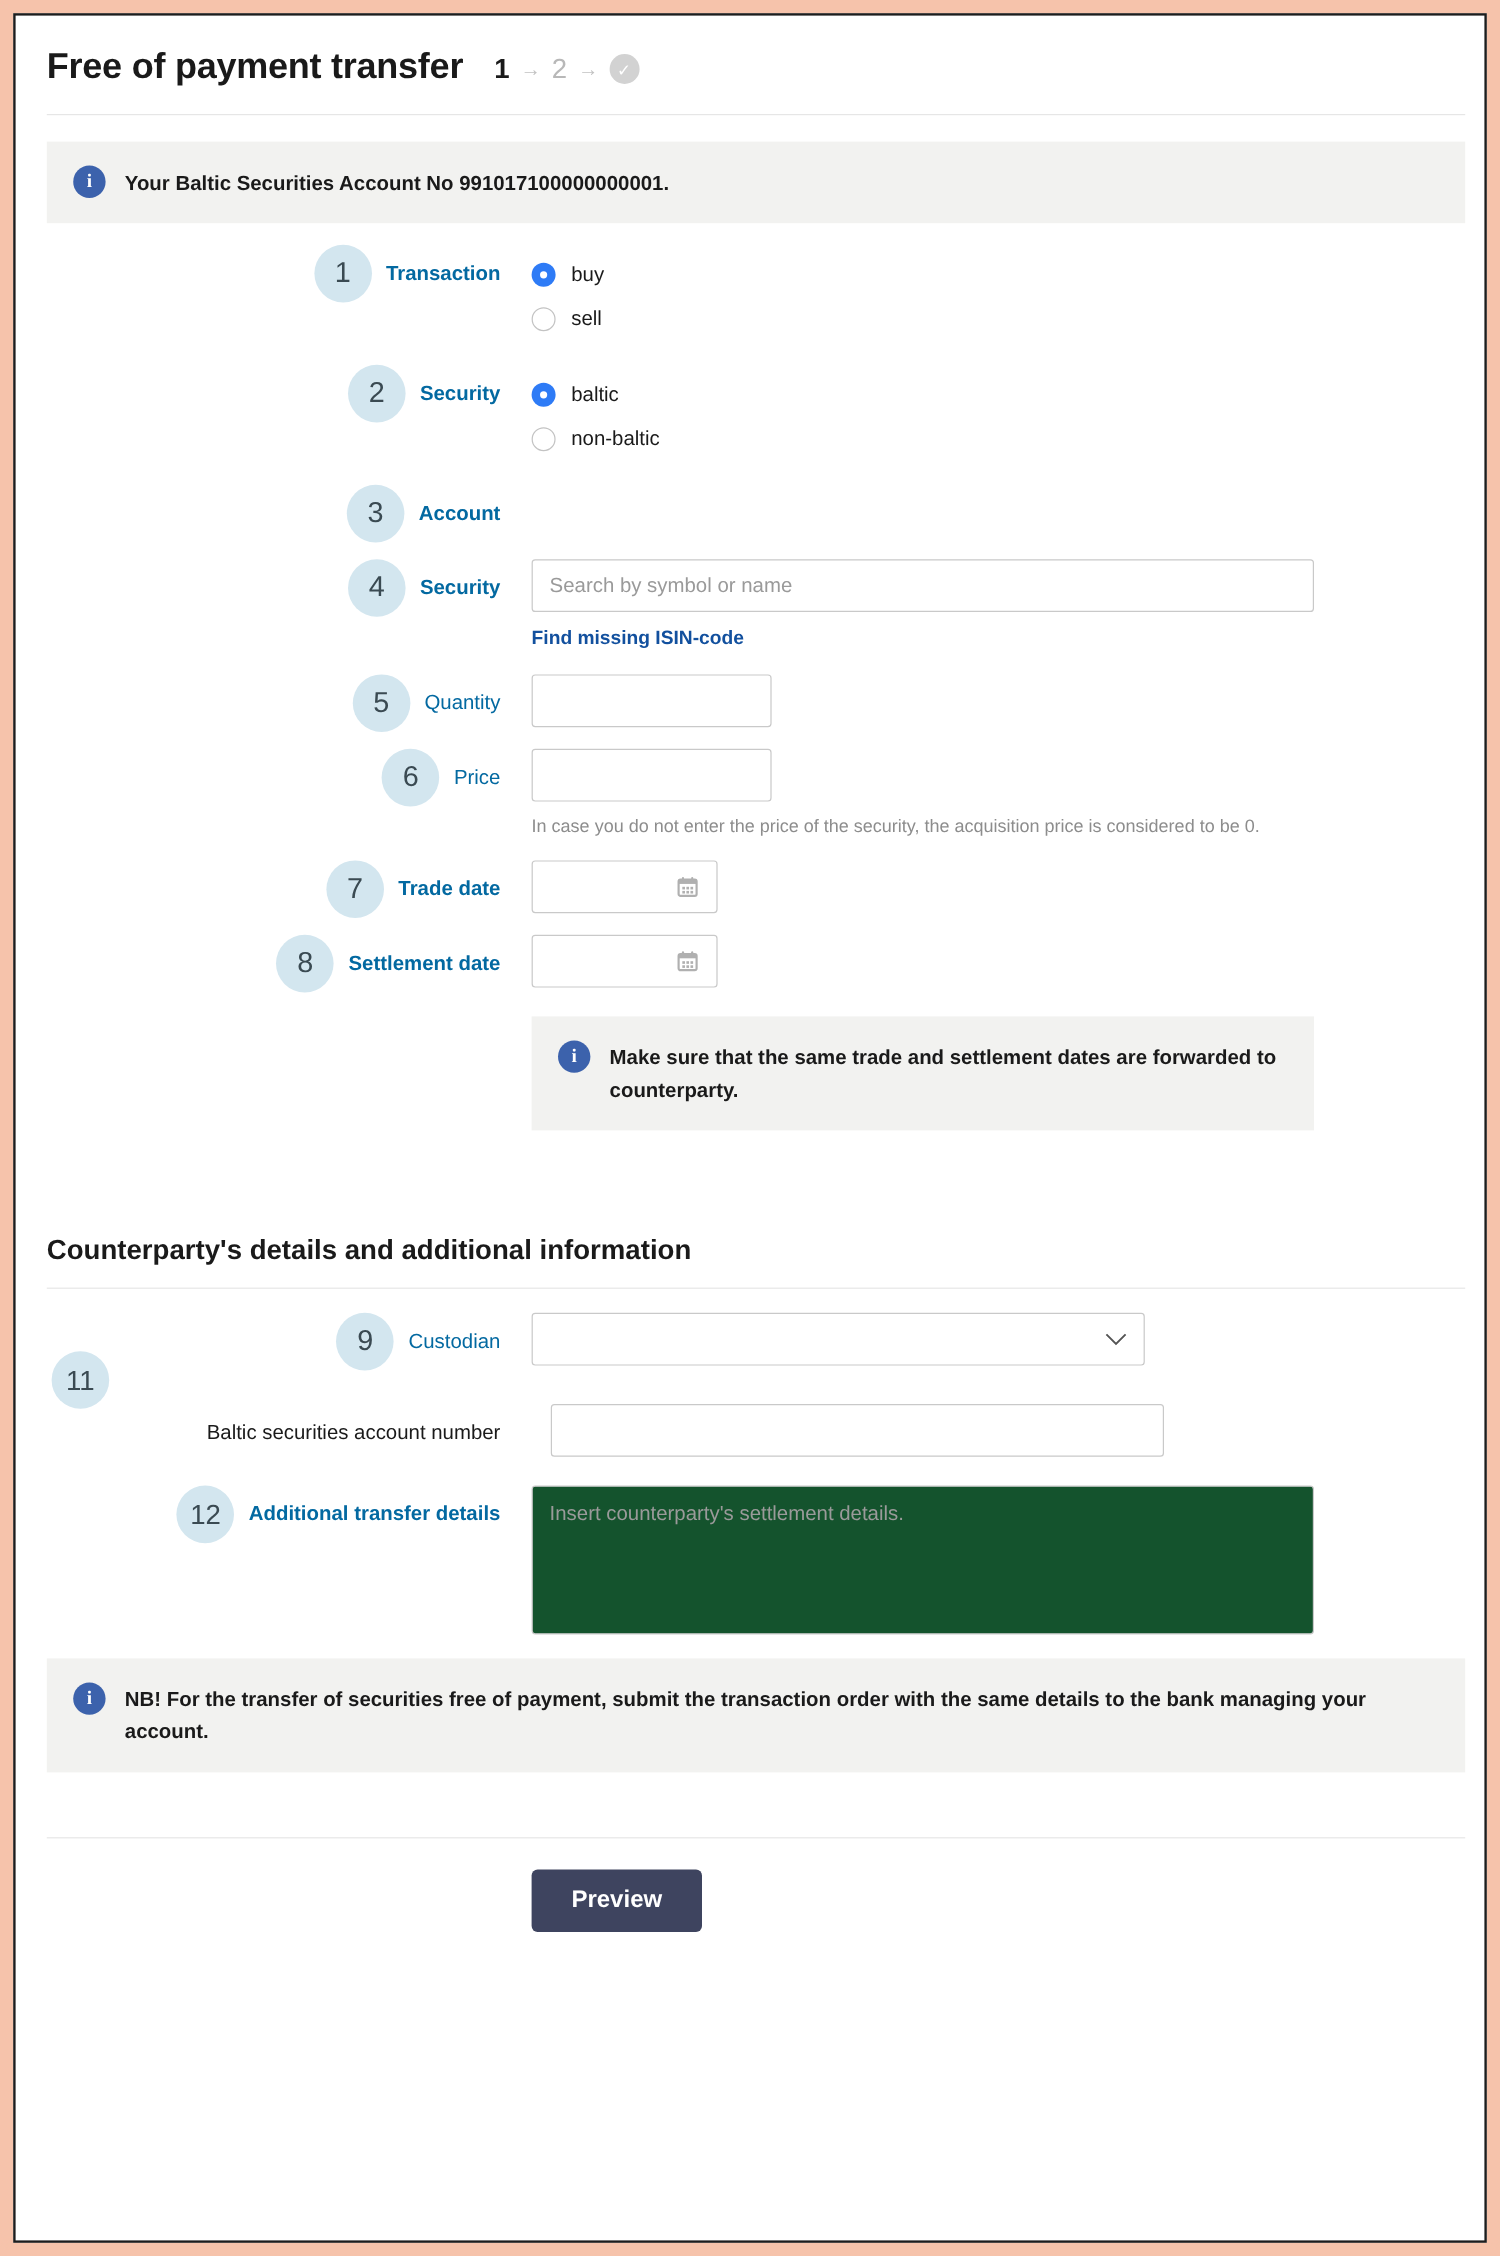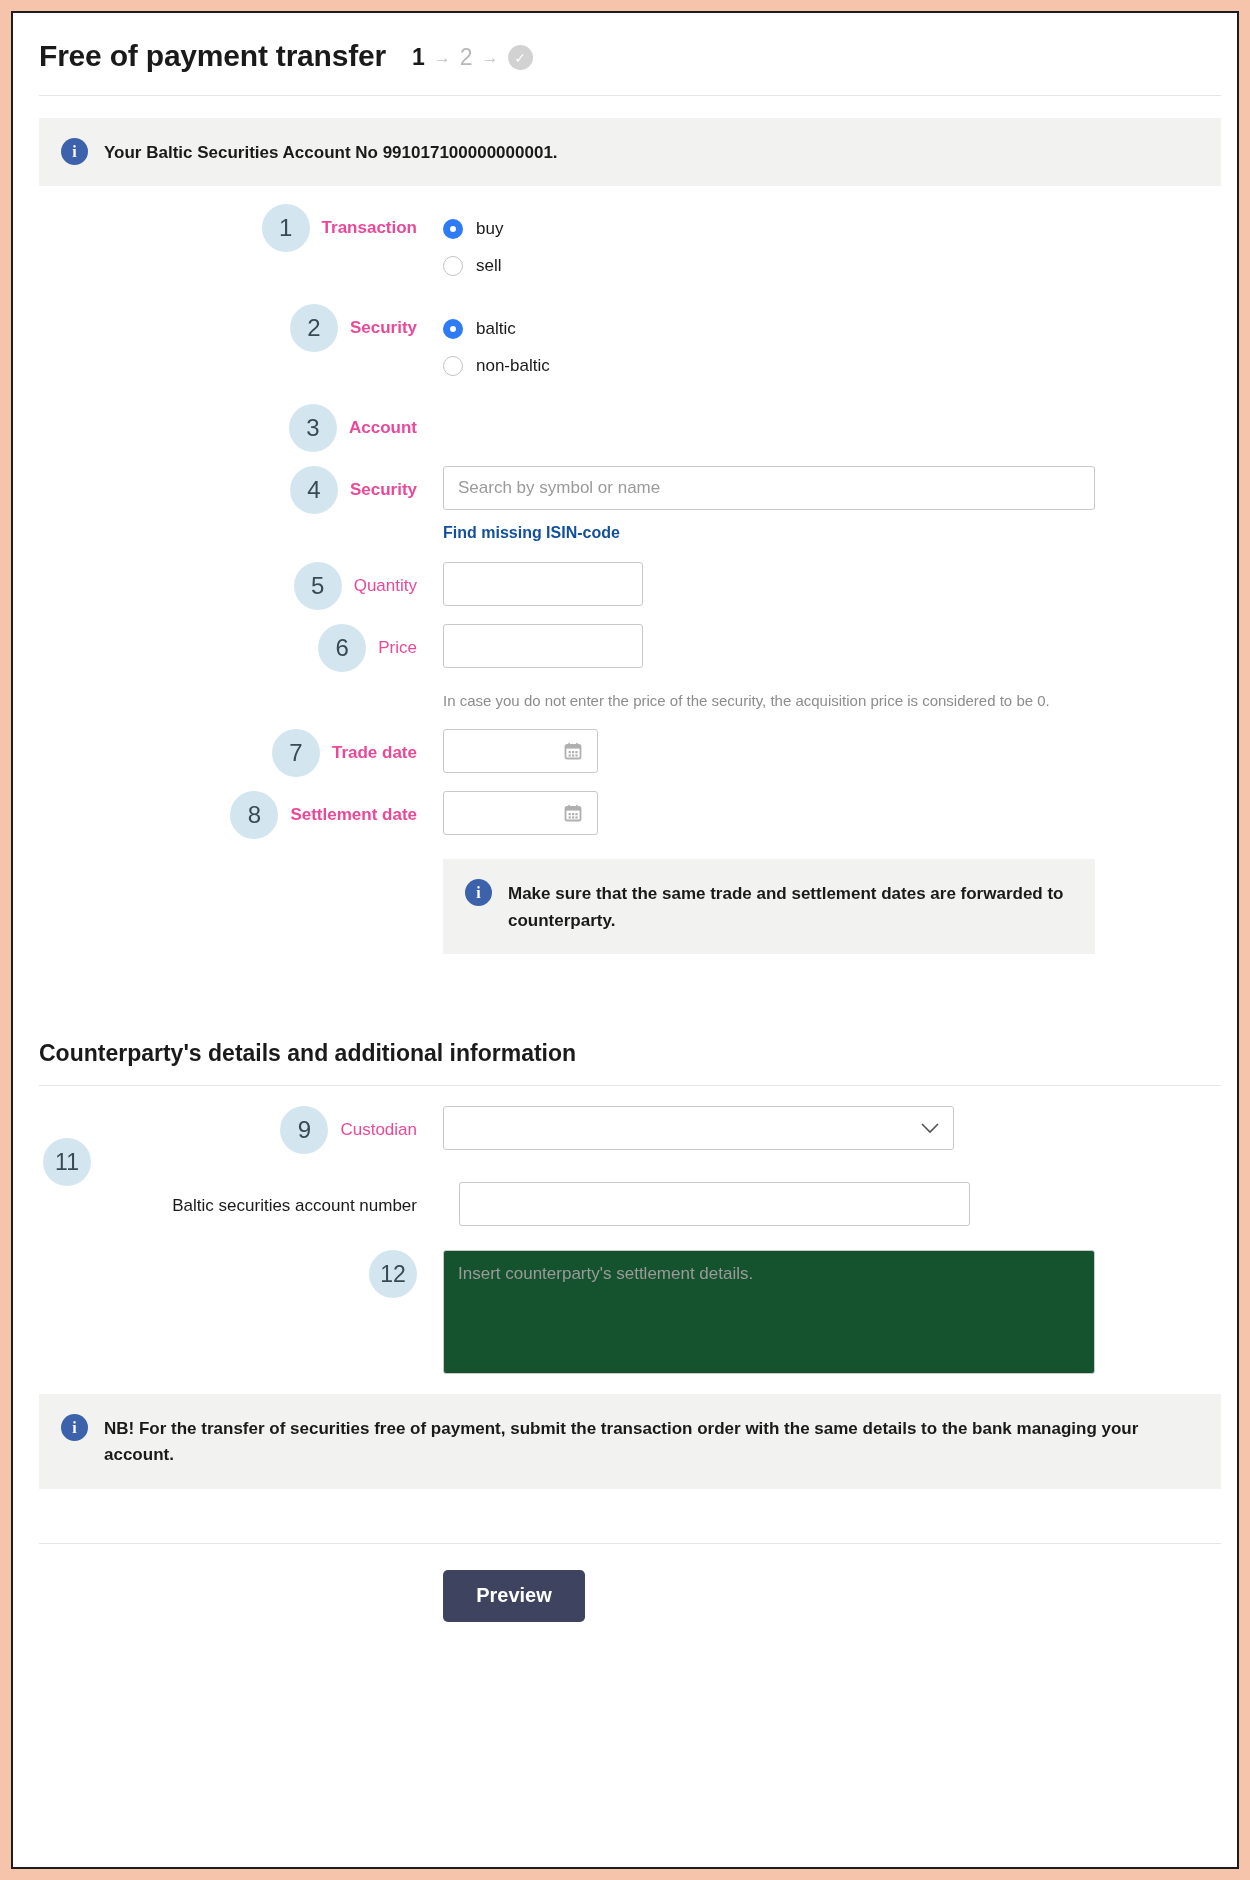--- a/index.html
+++ b/index.html
@@ -144,21 +144,21 @@
     color: #3a4a52;
     font-size: 24px;
     display: flex;
     align-items: center;
     justify-content: center;
     line-height: 1;
   }
   .bubble.sm { font-size: 23px; }
   .lbl {
     font-size: 17px;
-    color: #ec4899;
+    color: #0369a1;
     line-height: 48px;
     white-space: nowrap;
   }
   .lbl.bold { font-weight: bold; }
   .field {
     flex: 1 1 auto;
     min-width: 0;
   }
 
   
@@ -243,21 +243,21 @@
   .link {
     display: inline-block;
     font-size: 16px;
     font-weight: bold;
     color: #12509e;
     margin-top: 14px;
   }
   .hint {
     font-size: 15px;
     color: #8d8d8d;
-    margin-top: 24px;
+    margin-top: 12px;
   }
   .spacer-14 { height: 14px; }
   .spacer-20 { height: 20px; }
 
   .inline-banner {
     display: flex;
     align-items: flex-start;
     gap: 16px;
     background: #f2f2f0;
     width: 652px;
@@ -546,20 +546,21 @@
         <span></span>
       </div>
     </div>
   </div>
 
   <div class="spacer-20"></div>
 
   <div class="row">
     <div class="gutter">
       <span class="bubble sm">12</span>
+      <span class="lbl bold">Additional transfer details</span>
     </div>
     <div class="field">
       <div class="textarea">
         <span class="ph">Insert counterparty's settlement details.</span>
       </div>
     </div>
   </div>
 
   <div class="spacer-20"></div>
 

